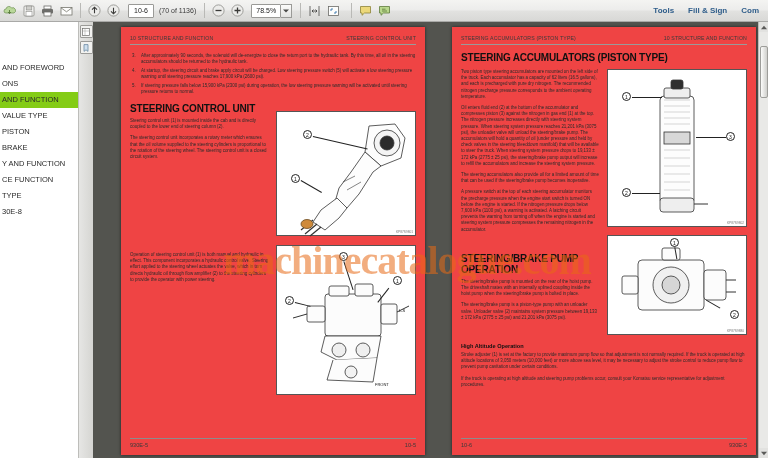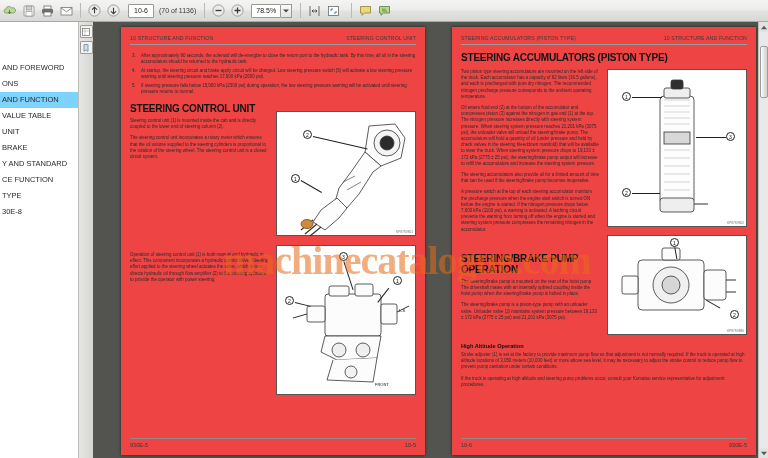--- a/index.html
+++ b/index.html
@@ -62,21 +62,21 @@
   .sb-tab {
     width: 13px; height: 13px; margin: 3px auto 0 auto;
     border: 1px solid #9b9b98; background: #f2f2f0; border-radius: 1px;
     display: flex; align-items: center; justify-content: center;
   }
   .bm-list { position: absolute; top: 38px; left: 0; width: 78px; }
   .bm-item {
     font-size: 7.5px; color: #2a2a2a; height: 16px; line-height: 16px;
     padding-left: 2px; white-space: nowrap; overflow: hidden;
   }
-  .bm-item.sel { background: #7dd3fc; }
+  .bm-item.sel { background: #84cc16; }
 
   
   .viewer {
     position: absolute; top: 22px; left: 93px; width: 675px; height: 436px;
     background: #53544f; overflow: hidden;
   }
   .page {
     position: absolute; top: 5px; background: #ef4444;
     box-shadow: 0 0 3px rgba(0,0,0,.6);
   }
@@ -255,31 +255,36 @@
           </svg>
       </div>
       <div class="tb-btn">
         <svg width="13" height="12" viewBox="0 0 13 12">
             <path d="M1.5 1.5h10v6.5h-6l-2.5 2.3V8h-1.5z" fill="#b9d88c" stroke="#5f7c3d" stroke-width=".8"></path>
             <path d="M4 4.2l3.5 0M4 6l5 0" stroke="#4d6a2c" stroke-width=".7"></path>
           </svg>
       </div>
     </div>
 
+    <div class="tb-right">
+      <div class="rlabel">Tools</div>
+      <div class="rlabel">Fill &amp; Sign</div>
+      <div class="rlabel">Com</div>
+    </div>
   </div>
 
   <div class="sidebar">
     <div class="bm-list">
       <div class="bm-item">AND FOREWORD</div>
       <div class="bm-item">ONS</div>
       <div class="bm-item sel">AND FUNCTION</div>
-      <div class="bm-item">VALUE TABLE</div>
-      <div class="bm-item">UNIT</div>
+      <div class="bm-item">VALUE TYPE</div>
+      <div class="bm-item">PISTON</div>
       <div class="bm-item">BRAKE</div>
-      <div class="bm-item">Y AND STANDARD</div>
+      <div class="bm-item">Y AND FUNCTION</div>
       <div class="bm-item">CE FUNCTION</div>
       <div class="bm-item">TYPE</div>
       <div class="bm-item">30E-8</div>
     </div>
   </div>
   <div class="sb-tabstrip">
     <div class="sb-tab">
       <svg width="8" height="8" viewBox="0 0 8 8">
           <rect x="0.5" y="0.5" width="7" height="7" fill="#fff" stroke="#6e6e6b" stroke-width=".7"></rect>
           <path d="M0.5 3h7M3 0.5v7" stroke="#9a9a97" stroke-width=".5"></path>

